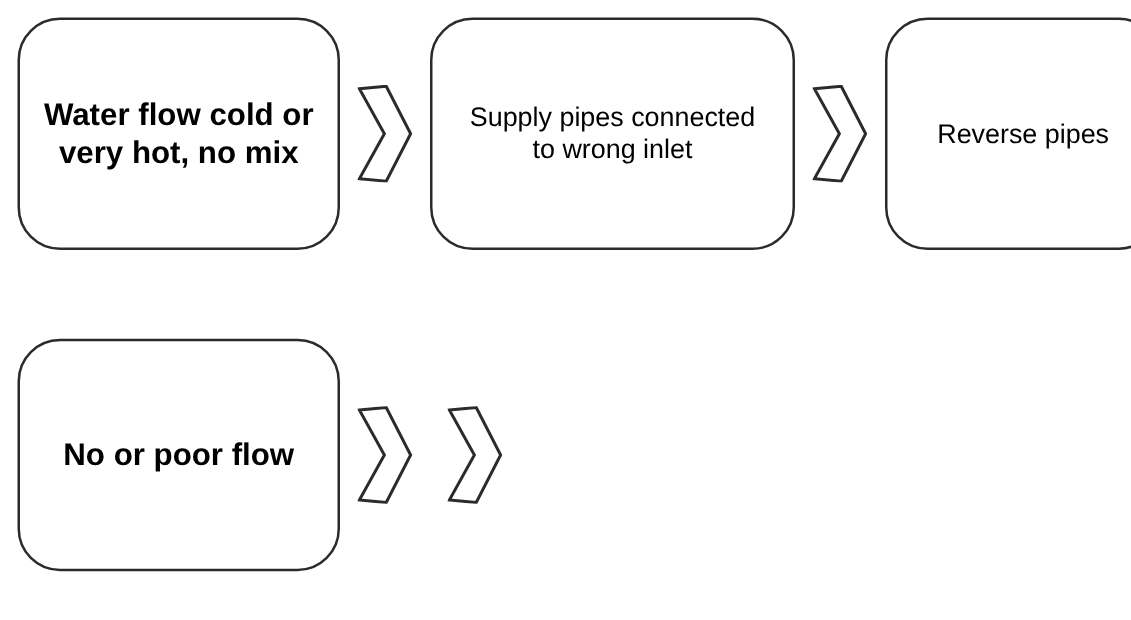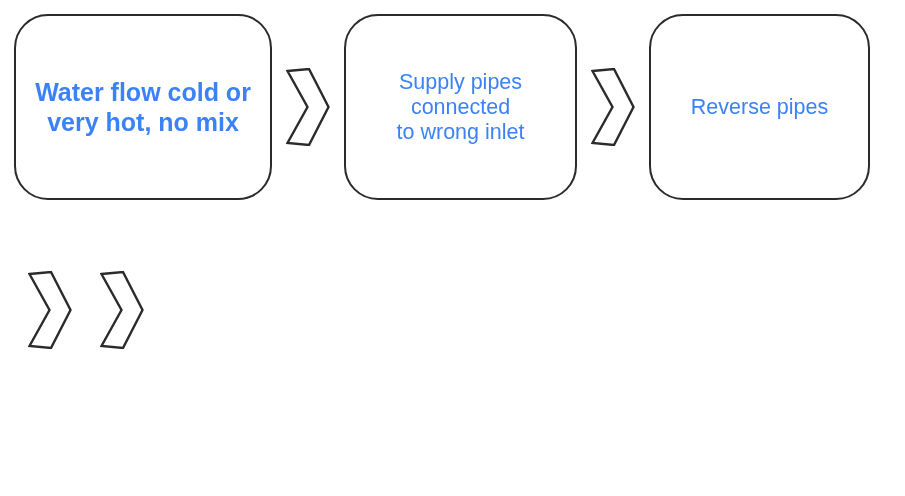--- a/index.html
+++ b/index.html
@@ -6,21 +6,21 @@
     margin: 0;
     padding: 0;
     background: #ffffff;
   }
   .canvas {
     position: relative;
     width: 905px;
     height: 496px;
     background: #ffffff;
     font-family: "Liberation Sans", sans-serif;
-    color: #3b82f6;
+    color: #000000;
     overflow: hidden;
   }
   .row {
     position: absolute;
     left: 14px;
     display: flex;
     align-items: center;
   }
   .row-1 { top: 14px; }
   .row-2 { top: 271px; }
@@ -41,21 +41,21 @@
     display: block;
     padding: 0 6px;
   }
   .box-problem {
     width: 258px;
     font-weight: bold;
     font-size: 25px;
     line-height: 30px;
   }
   .box-cause {
-    width: 233px;
+    width: 292px;
     font-size: 21.5px;
     line-height: 25px;
   }
   .box-solution {
     width: 221px;
     font-size: 21.5px;
     line-height: 25px;
   }
   .chevron {
     width: 44px;
@@ -83,20 +83,23 @@
     </div>
     <svg class="chevron" viewBox="0 0 44 78" aria-hidden="true">
       <polygon points="1.5,3 23,1 42.5,39 23,77 1.5,75 21.5,39" fill="#ffffff" stroke-width="2.4" stroke-linejoin="miter" stroke="#2b2b2b"></polygon>
     </svg>
     <div class="box box-solution">
       <span class="txt">Reverse pipes</span>
     </div>
   </div>
 
   <div class="row row-2">
+    <div class="box box-problem">
+      <span class="txt">No or poor flow</span>
+    </div>
     <svg class="chevron" viewBox="0 0 44 78" aria-hidden="true">
       <polygon points="1.5,3 23,1 42.5,39 23,77 1.5,75 21.5,39" fill="#ffffff" stroke-width="2.4" stroke-linejoin="miter" stroke="#2b2b2b"></polygon>
     </svg>
     <svg class="chevron" viewBox="0 0 44 78" aria-hidden="true">
       <polygon points="1.5,3 23,1 42.5,39 23,77 1.5,75 21.5,39" fill="#ffffff" stroke-width="2.4" stroke-linejoin="miter" stroke="#2b2b2b"></polygon>
     </svg>
   </div>
 
 </div>
 

